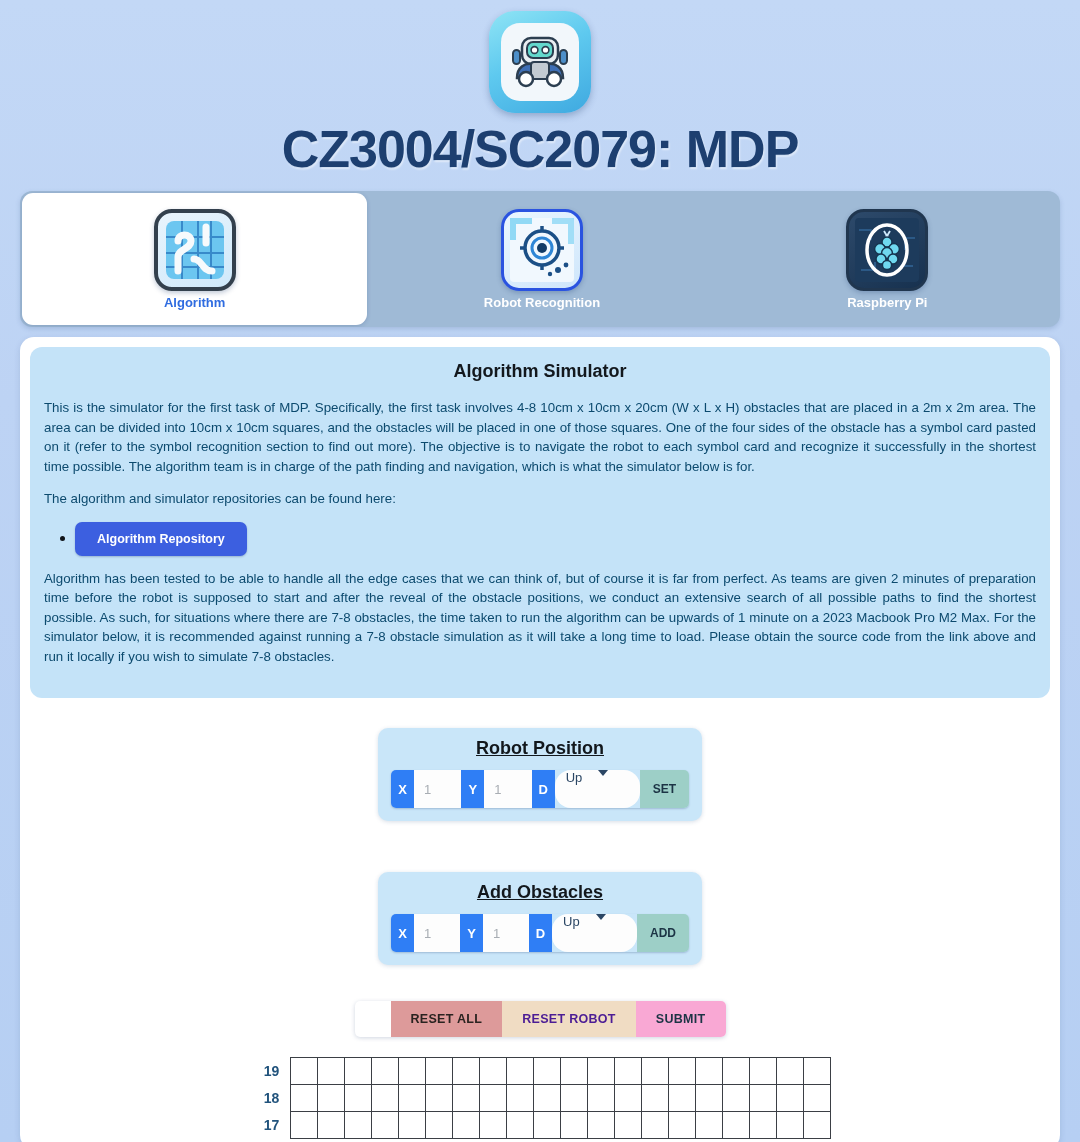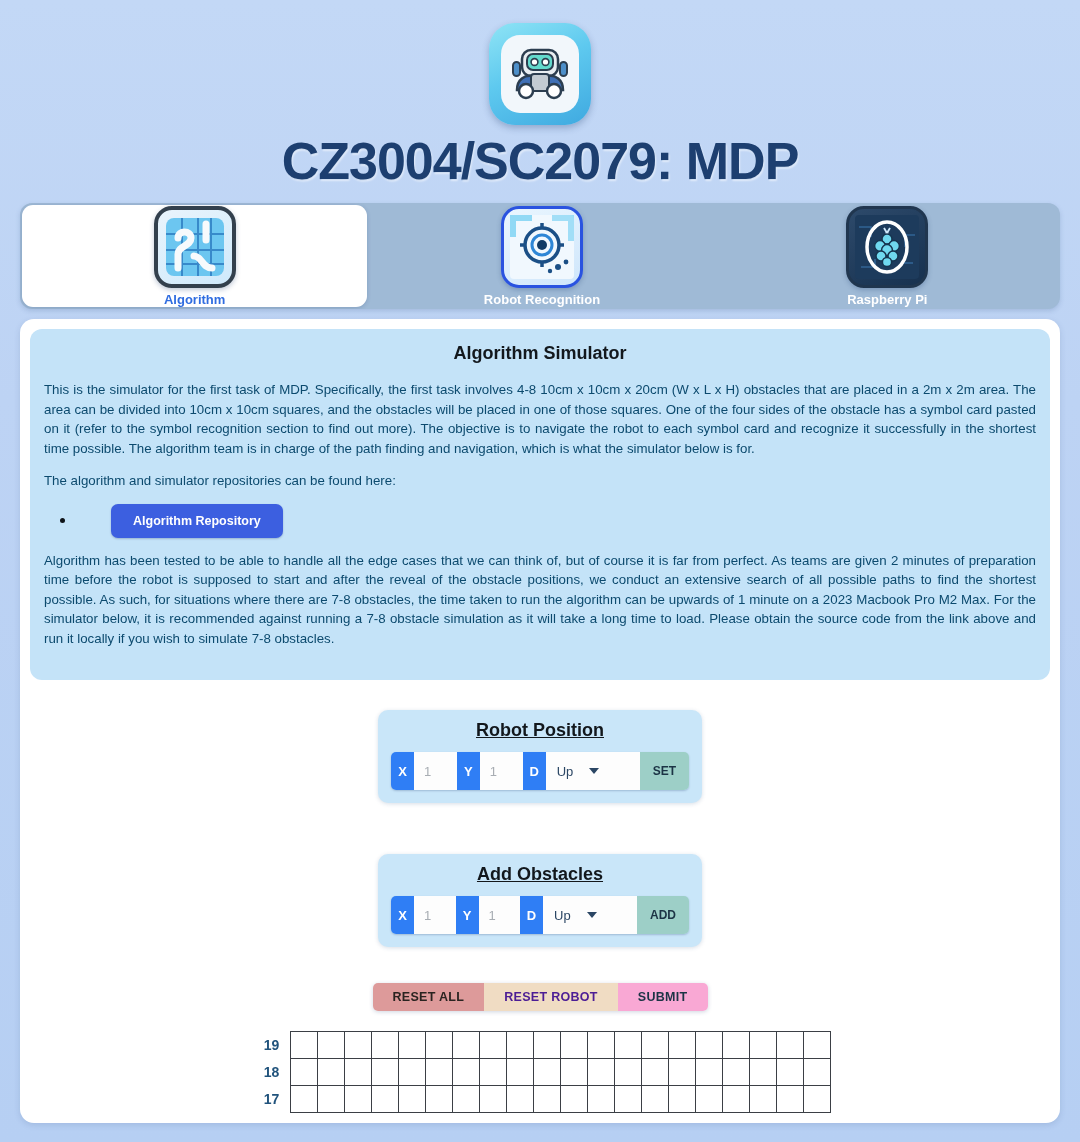--- a/index.html
+++ b/index.html
@@ -12,21 +12,21 @@
 
   body {
     font-family: "Liberation Sans", sans-serif;
     background: linear-gradient(180deg, #c3d8f6 0%, #bdd3f4 35%, #b6cff3 100%);
     color: #1f3b5c;
     -webkit-font-smoothing: antialiased;
   }
 
   
   .header {
-    padding-top: 23px;
+    padding-top: 11px;
     text-align: center;
   }
 
   .logo-wrap {
     display: flex;
     justify-content: center;
     margin-bottom: 8px;
   }
 
   .logo {
@@ -57,21 +57,21 @@
     letter-spacing: -1px;
     color: #1d3f70;
     text-shadow: 1px 2px 2px rgba(255,255,255,.55), 0 1px 0 rgba(120,160,210,.5);
     line-height: 1.08;
     margin-bottom: 14px;
   }
 
   
   .tabbar {
     margin: 0 20px;
-    height: 106px;
+    height: 136px;
     background: #9fbad6;
     border-radius: 12px;
     display: flex;
     align-items: stretch;
     box-shadow: 0 2px 5px rgba(40,70,120,.18);
     overflow: hidden;
   }
 
   .tab {
     flex: 1 1 0;
@@ -172,21 +172,20 @@
     background: #3c5fe0;
     color: #fff;
     font-size: 12.5px;
     font-weight: bold;
     border: none;
     border-radius: 7px;
     padding: 10px 22px;
     cursor: pointer;
     font-family: inherit;
     box-shadow: 0 1px 2px rgba(20,40,90,.25);
-    margin-left: 36px;
   }
 
   
   .panel {
     width: 324px;
     margin: 0 auto;
     background: #c9e6f9;
     border-radius: 10px;
     padding: 10px 13px 13px 13px;
     box-shadow: 0 1px 4px rgba(40,70,120,.18);
@@ -233,26 +232,26 @@
     color: #1f3b5c;
     padding-left: 10px;
     min-width: 0;
     flex: 1 1 0;
   }
   .num-input::placeholder { color: #a8adb3; }
 
   .dir-select {
     background: #fdfdfd;
     display: flex;
-    align-items: center;
     gap: 16px;
     padding: 0 10px 0 11px;
     cursor: pointer;
     flex: none;
-    width: 94px;
+    width: 85px;
+    border-radius: 16px;
   }
   .dir-value { font-size: 13px; color: #2b4664; }
   .chev {
     width: 0; height: 0;
     border-left: 5px solid transparent;
     border-right: 5px solid transparent;
     border-top: 6px solid #2b4664;
   }
 
   .act-btn {
@@ -271,21 +270,22 @@
   .actions {
     display: flex;
     justify-content: center;
     margin-top: 36px;
   }
   .actions-group {
     display: flex;
     border-radius: 5px;
     overflow: hidden;
     box-shadow: 0 1px 4px rgba(40,70,120,.22);
-    height: 28px;
+    height: 36px;
+    padding-left: 36px;
   }
   .big-btn {
     border: none;
     font-family: inherit;
     font-size: 12.5px;
     font-weight: bold;
     letter-spacing: .3px;
     padding: 0 20px;
     cursor: pointer;
   }

